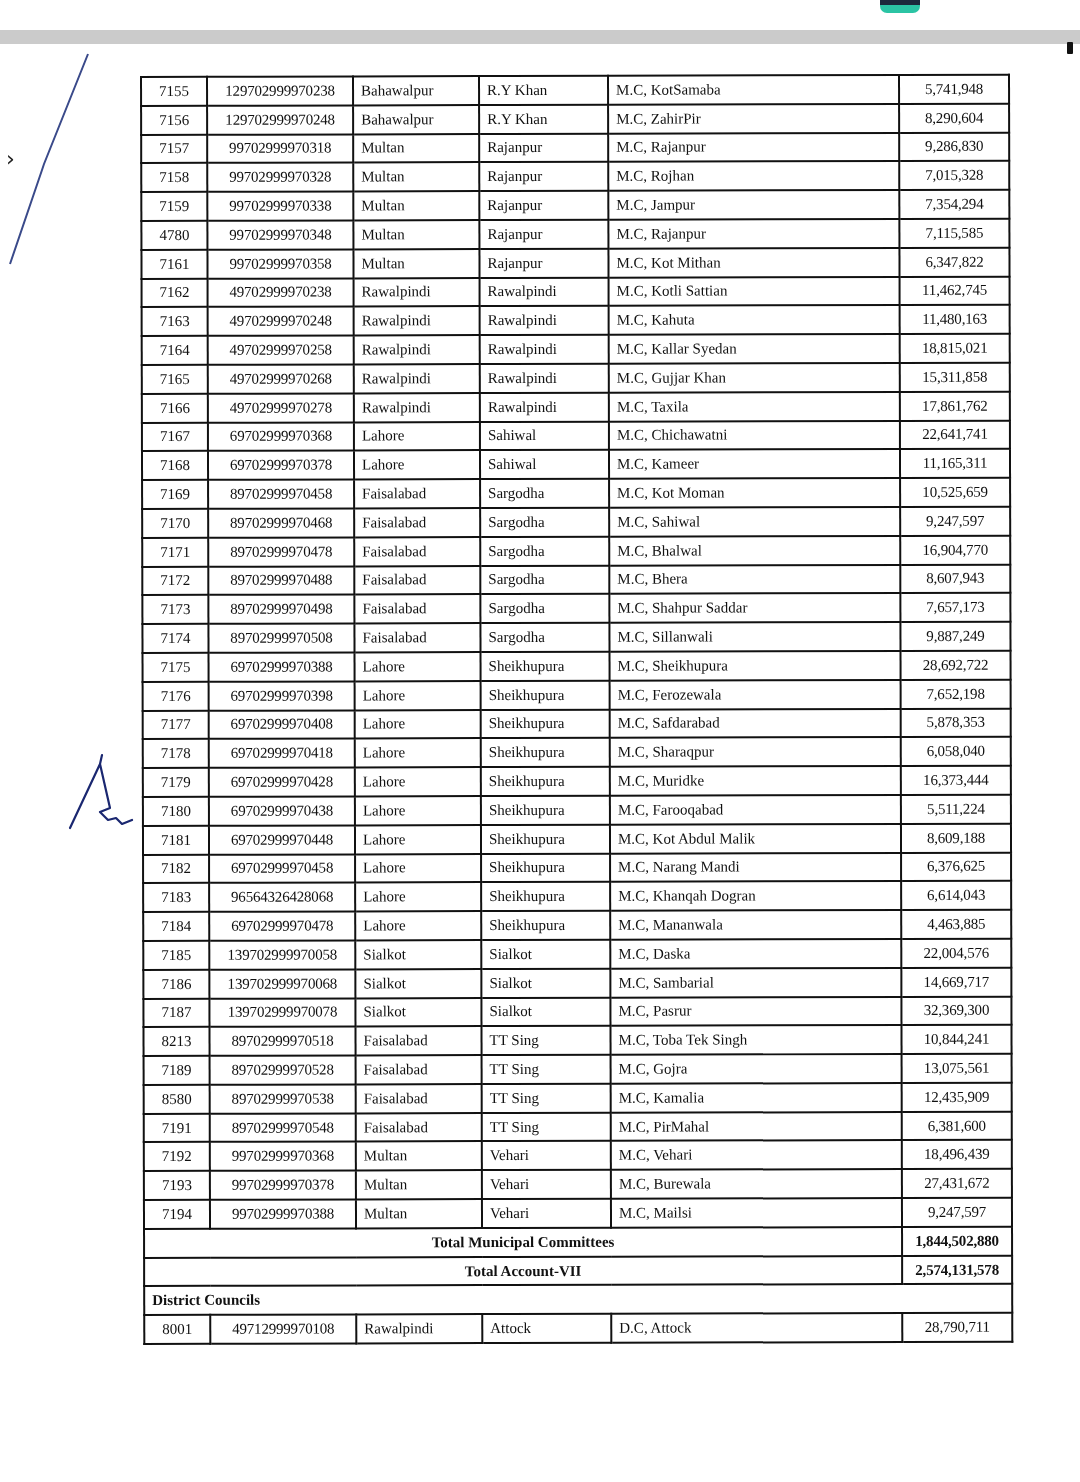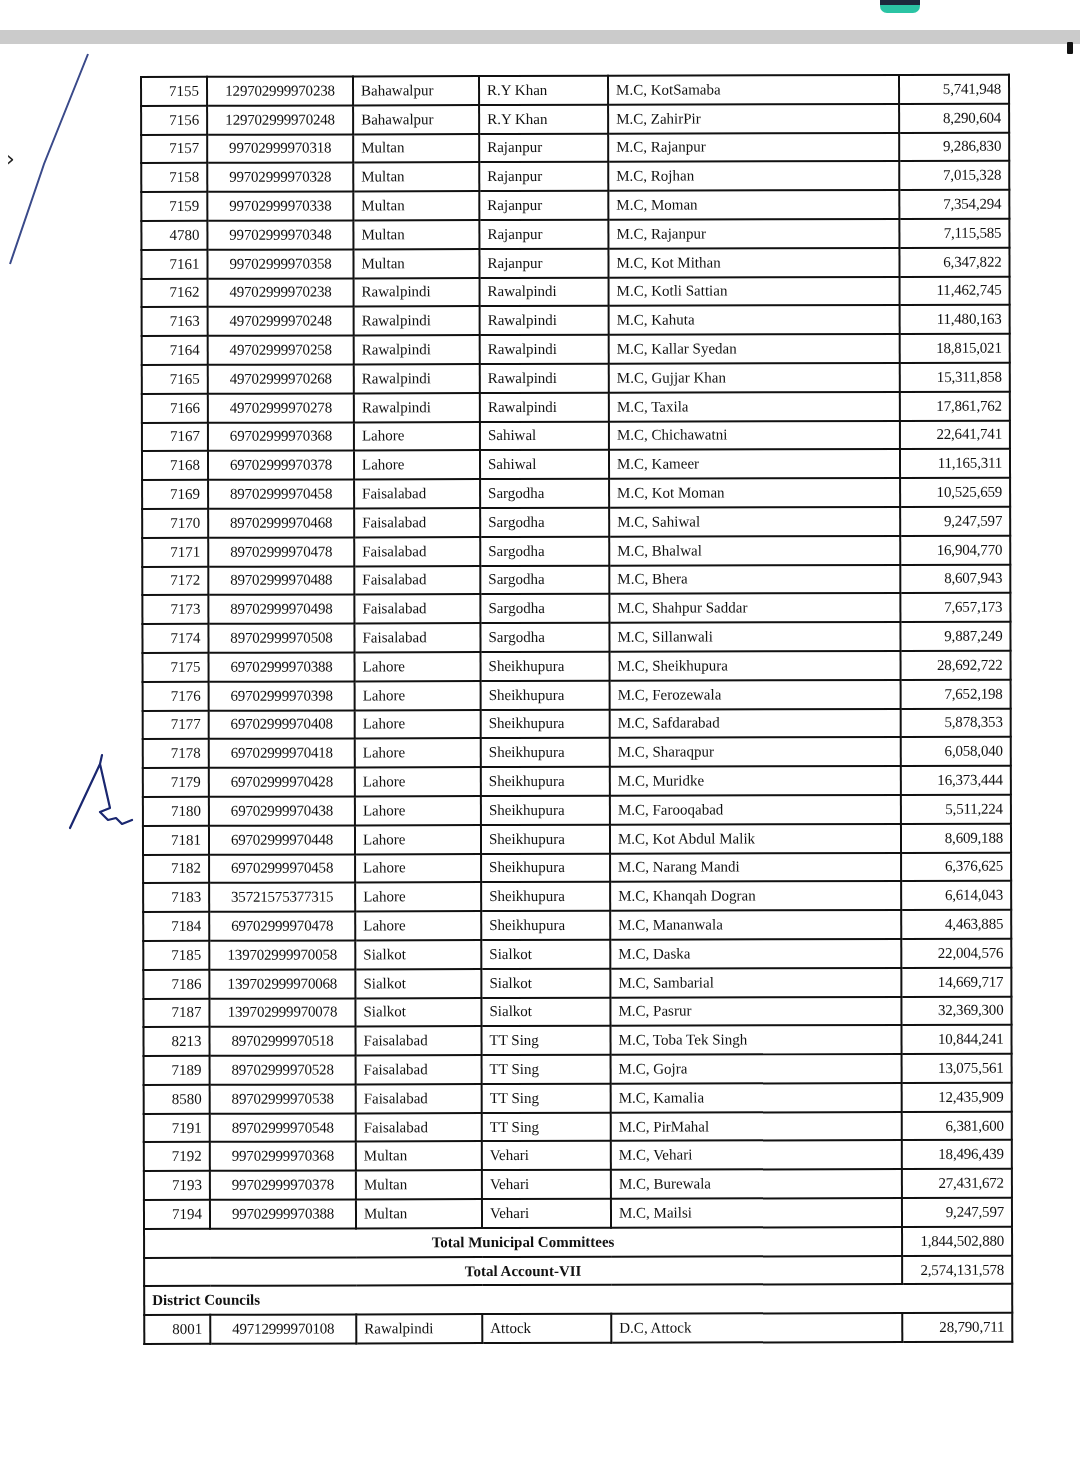--- a/index.html
+++ b/index.html
@@ -29,25 +29,25 @@
   table.ledger td {
     border: 2px solid #111; height: 26.8px; padding: 0 7px; white-space: nowrap; overflow: hidden;
     vertical-align: middle;
   }
   col.c-code { width: 66px; }
   col.c-acct { width: 146px; }
   col.c-div  { width: 126px; }
   col.c-dist { width: 129px; }
   col.c-name { width: 291px; }
   col.c-amt  { width: 110px; }
-  td.code { text-align: right; }
+  td.code { text-align: center; }
   td.acct { text-align: center; letter-spacing: -0.2px; }
-  td.amt { text-align: right; letter-spacing: -0.2px; }
+  td.amt { text-align: center; letter-spacing: -0.2px; }
   tr.total td.label { text-align: center; font-weight: bold; }
-  tr.total td.amt { font-weight: normal; }
+  tr.total td.amt { font-weight: bold; }
   tr.section td { font-weight: bold; }
 </style>
 </head>
 <body>
 
 <div class="scanner-logo"></div>
 
 <div class="top-bar"></div>
 <div class="edge-mark"></div>
 <div class="nav-chevron">›</div>
@@ -100,21 +100,21 @@
         <td class="div">Multan</td>
         <td class="dist">Rajanpur</td>
         <td class="name">M.C, Rojhan</td>
         <td class="amt">7,015,328</td>
       </tr>
       <tr>
         <td class="code">7159</td>
         <td class="acct">99702999970338</td>
         <td class="div">Multan</td>
         <td class="dist">Rajanpur</td>
-        <td class="name">M.C, Moman</td>
+        <td class="name">M.C, Jampur</td>
         <td class="amt">7,354,294</td>
       </tr>
       <tr>
         <td class="code">4780</td>
         <td class="acct">99702999970348</td>
         <td class="div">Multan</td>
         <td class="dist">Rajanpur</td>
         <td class="name">M.C, Rajanpur</td>
         <td class="amt">7,115,585</td>
       </tr>
@@ -289,21 +289,21 @@
       <tr>
         <td class="code">7182</td>
         <td class="acct">69702999970458</td>
         <td class="div">Lahore</td>
         <td class="dist">Sheikhupura</td>
         <td class="name">M.C, Narang Mandi</td>
         <td class="amt">6,376,625</td>
       </tr>
       <tr>
         <td class="code">7183</td>
-        <td class="acct">35721575377315</td>
+        <td class="acct">96564326428068</td>
         <td class="div">Lahore</td>
         <td class="dist">Sheikhupura</td>
         <td class="name">M.C, Khanqah Dogran</td>
         <td class="amt">6,614,043</td>
       </tr>
       <tr>
         <td class="code">7184</td>
         <td class="acct">69702999970478</td>
         <td class="div">Lahore</td>
         <td class="dist">Sheikhupura</td>

